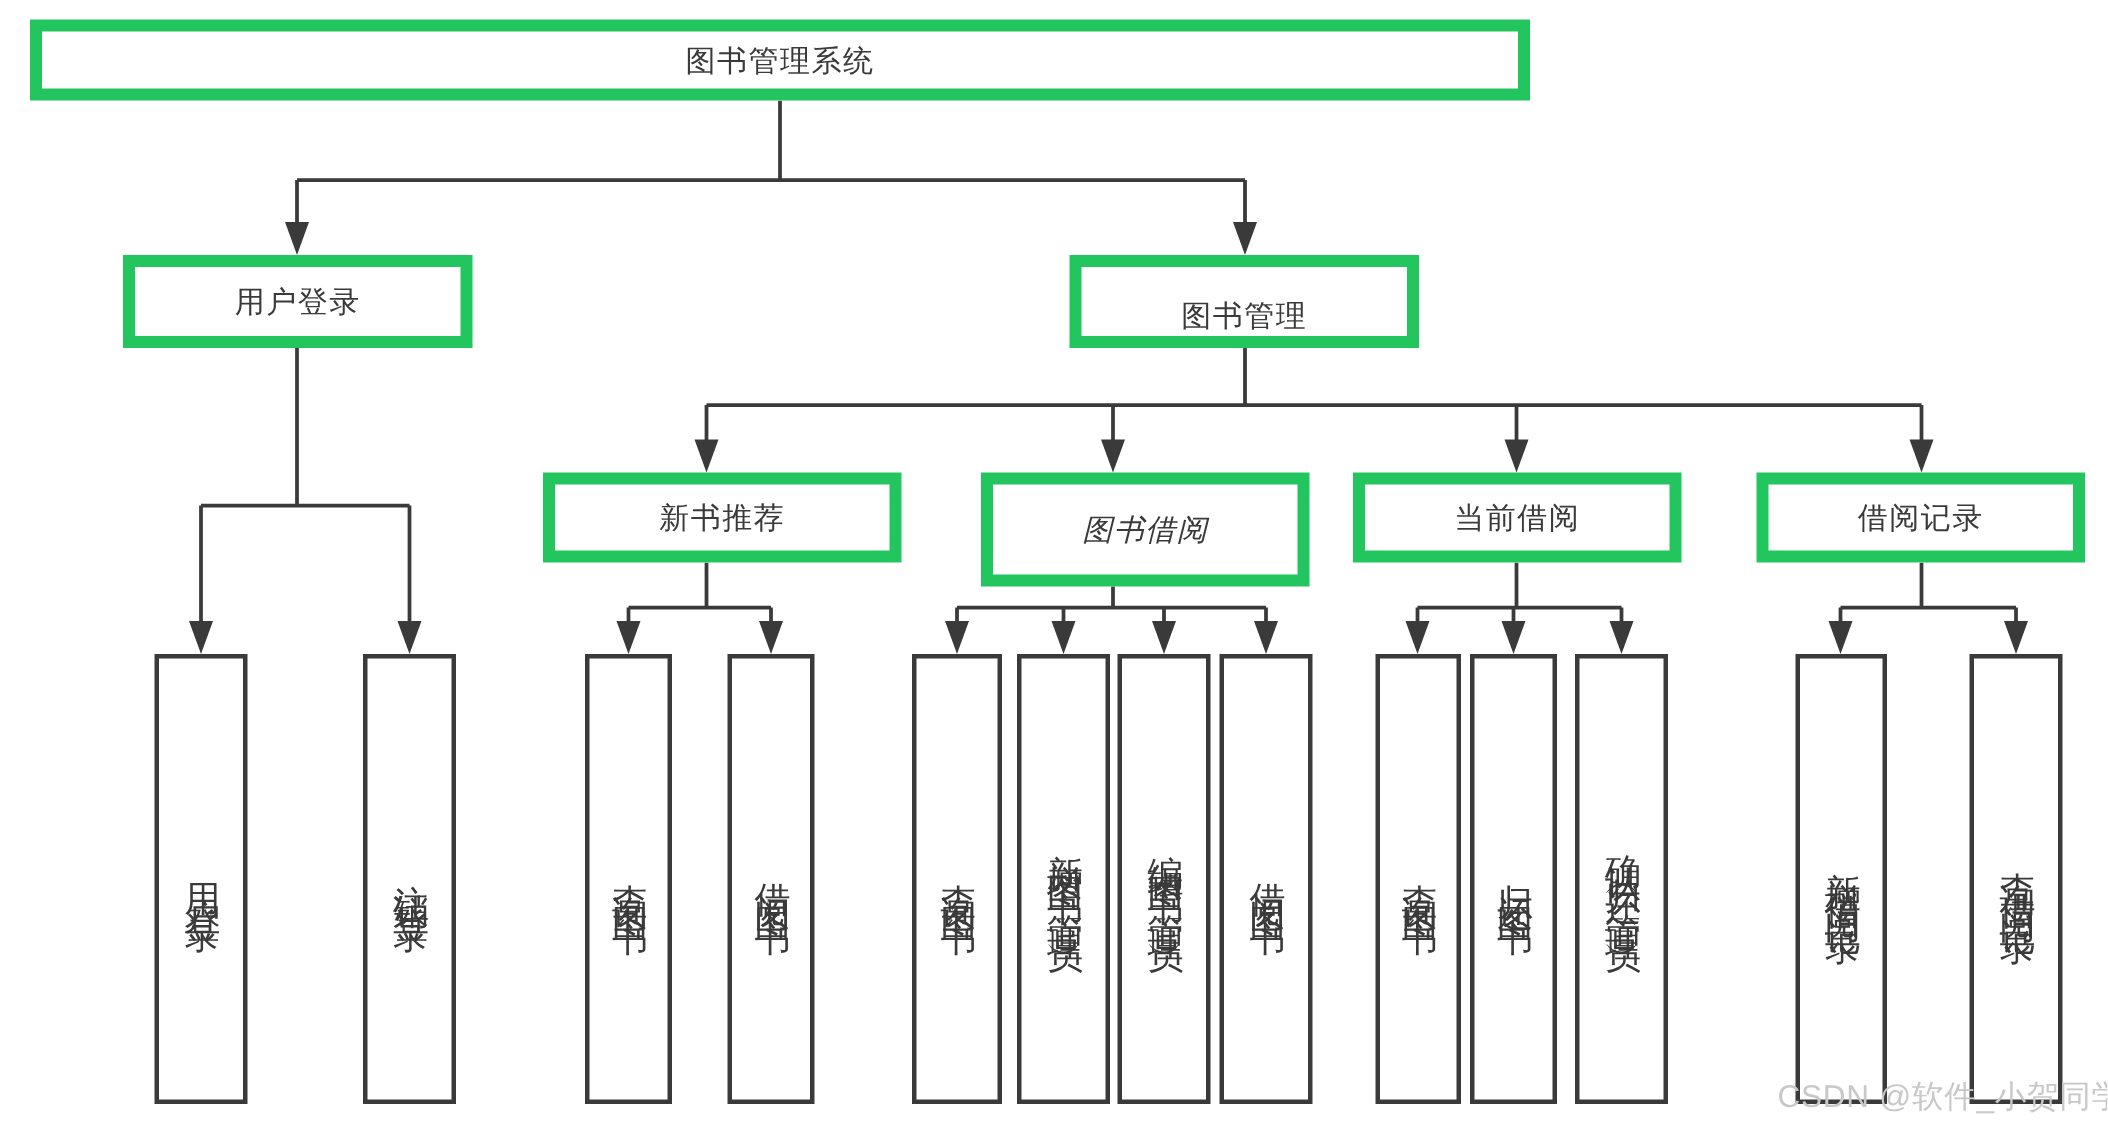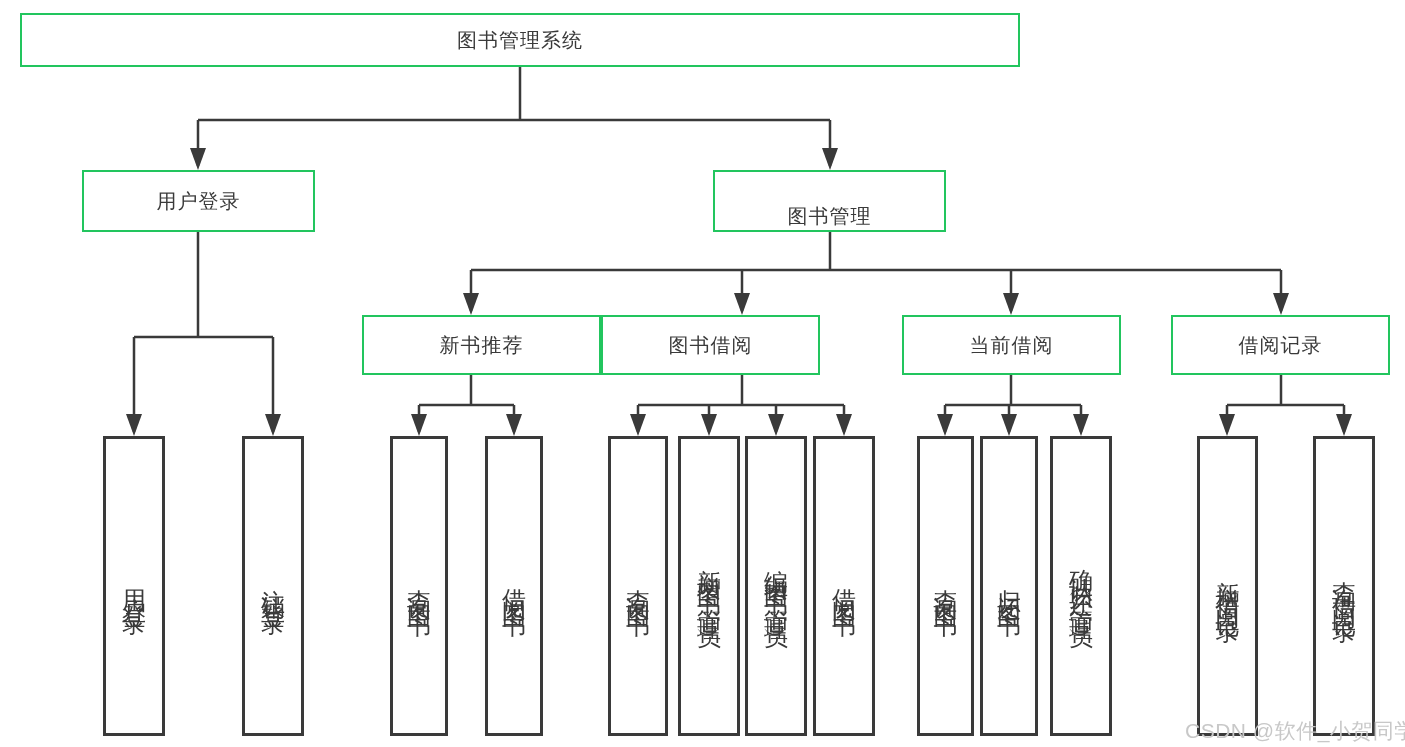--- a/index.html
+++ b/index.html
@@ -13,21 +13,21 @@
     overflow: hidden;
   }
   #connectors {
     position: absolute;
     left: 0; top: 0;
     width: 1405px; height: 747px;
   }
   .node {
     position: absolute;
     box-sizing: border-box;
-    border: 2px solid #22c55e;
+    border: 8px solid #22c55e;
     background: #ffffff;
     display: flex;
     align-items: center;
     justify-content: center;
   }
   .node .hlabel {
     font-size: 20px;
     letter-spacing: 1px;
     white-space: nowrap;
   }
@@ -112,21 +112,21 @@
   <div class="node" style="left:82px; top:170px; width:233px; height:62px;">
     <span class="hlabel">用户登录</span>
   </div>
   <div class="node" style="left:713px; top:170px; width:233px; height:62px;align-items:flex-end;">
     <span class="hlabel">图书管理</span>
   </div>
 
   <div class="node" style="left:362px; top:315px; width:239px; height:60px;">
     <span class="hlabel">新书推荐</span>
   </div>
-  <div class="node" style="left:601px; top:315px; width:219px; height:60px;">
+  <div class="node" style="left:654px; top:315px; width:219px; height:76px;font-style:italic;">
     <span class="hlabel">图书借阅</span>
   </div>
   <div class="node" style="left:902px; top:315px; width:219px; height:60px;">
     <span class="hlabel">当前借阅</span>
   </div>
   <div class="node" style="left:1171px; top:315px; width:219px; height:60px;">
     <span class="hlabel">借阅记录</span>
   </div>
 
   <div class="leaf" style="left:103px; width:62px;">

